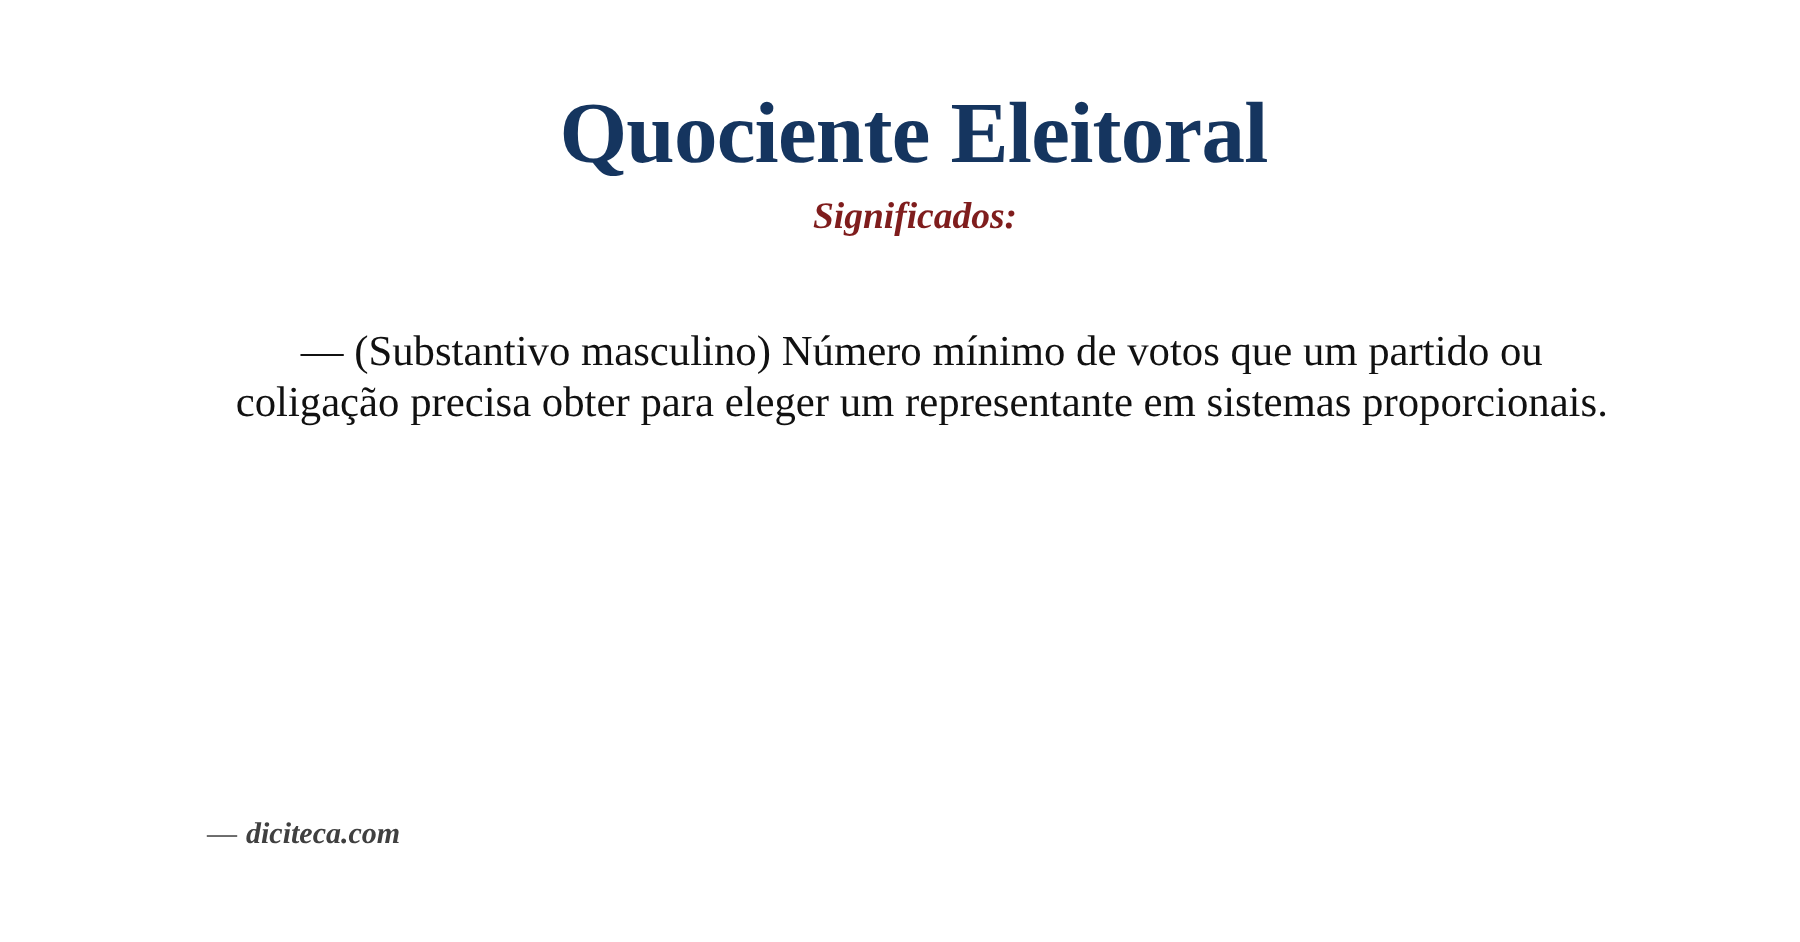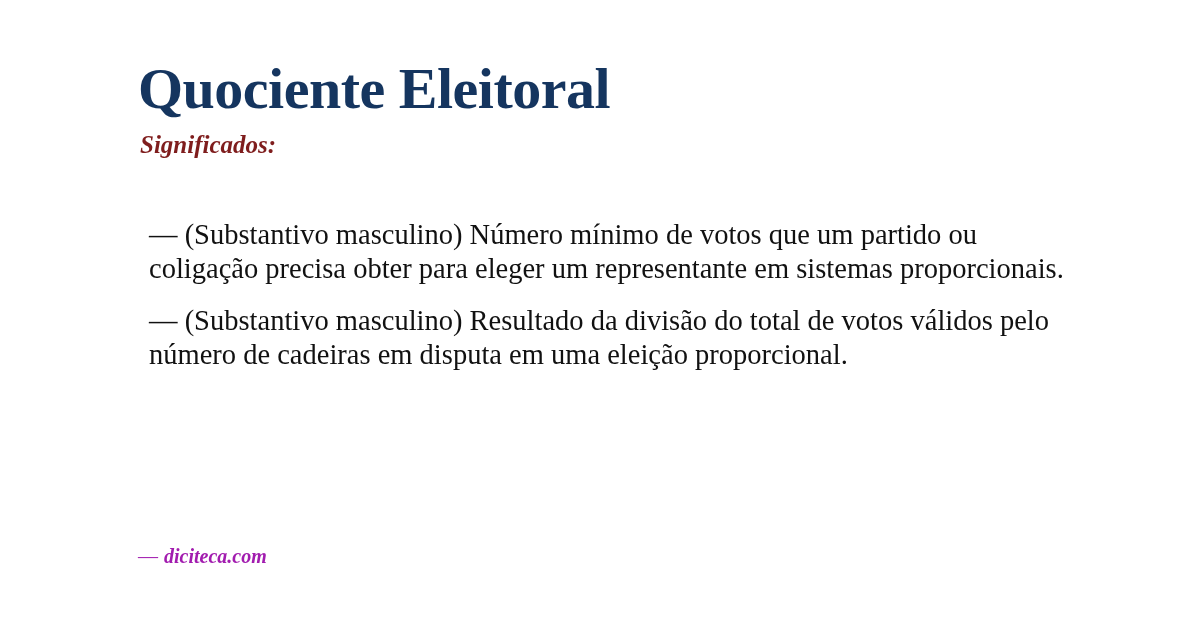--- a/index.html
+++ b/index.html
@@ -12,20 +12,21 @@
     background: #ffffff;
     font-family: "Liberation Serif", serif;
     overflow: hidden;
   }
   .card {
     position: relative;
     width: 1200px;
     height: 628px;
     box-sizing: border-box;
     padding: 54px 120px 0 138px;
+    text-align: center;
   }
   .title {
     font-family: "Liberation Serif", serif;
     font-weight: bold;
     font-size: 58px;
     line-height: 70px;
     color: #15355f;
     letter-spacing: -0.5px;
     margin: 0;
   }
@@ -54,39 +55,38 @@
   }
   .source {
     position: absolute;
     left: 138px;
     bottom: 60px;
     font-family: "Liberation Serif", serif;
     font-style: italic;
     font-weight: bold;
     font-size: 20px;
     line-height: 24px;
-    color: #a21caf;
+    color: #404040;
   }
   .source .dash {
     font-style: normal;
     font-weight: normal;
     margin-right: 6px;
   }
 </style>
 </head>
 <body>
 
 <div class="card">
 
   <h1 class="title">Quociente Eleitoral</h1>
 
   <div class="subtitle">Significados:</div>
 
   <div class="definitions">
     <p class="definition">— (Substantivo masculino) Número mínimo de votos que um partido ou coligação precisa obter para eleger um representante em sistemas proporcionais.</p>
-    <p class="definition">— (Substantivo masculino) Resultado da divisão do total de votos válidos pelo número de cadeiras em disputa em uma eleição proporcional.</p>
   </div>
 
   <div class="source">
     <span class="dash">—</span><span>diciteca.com</span>
   </div>
 
 </div>
 
 </body></html>

